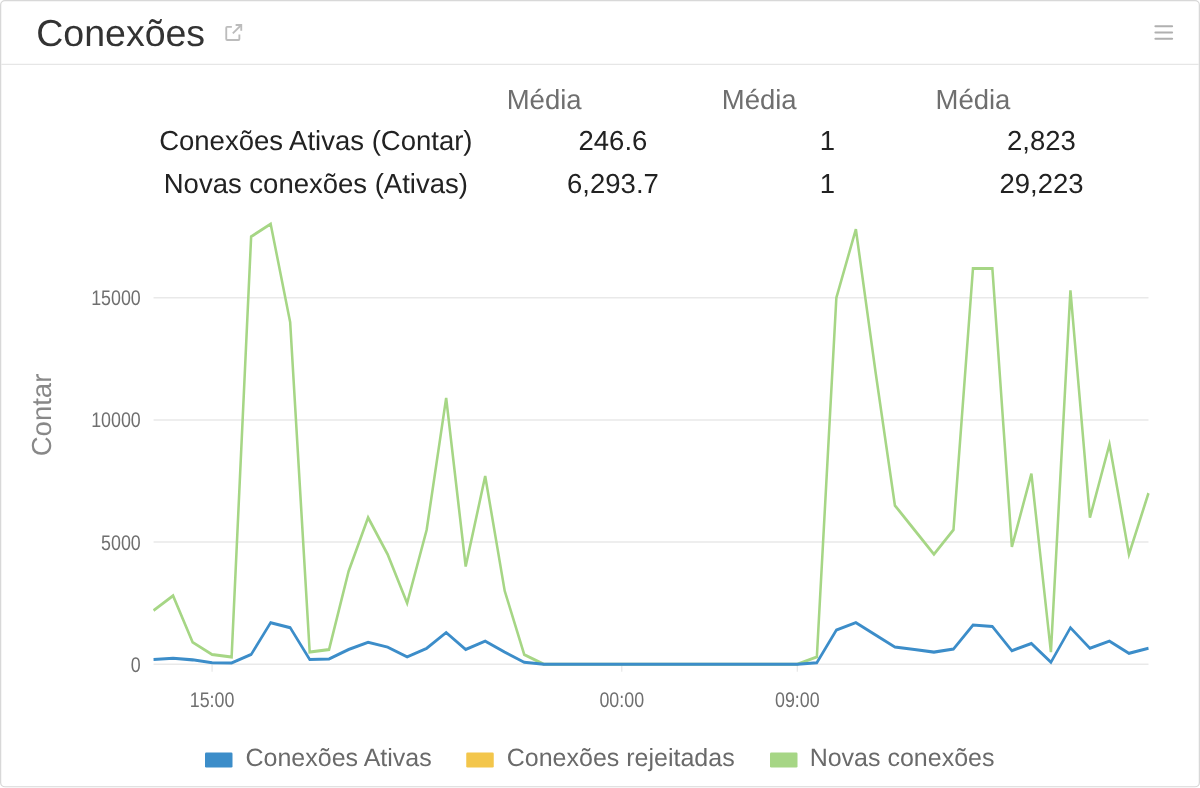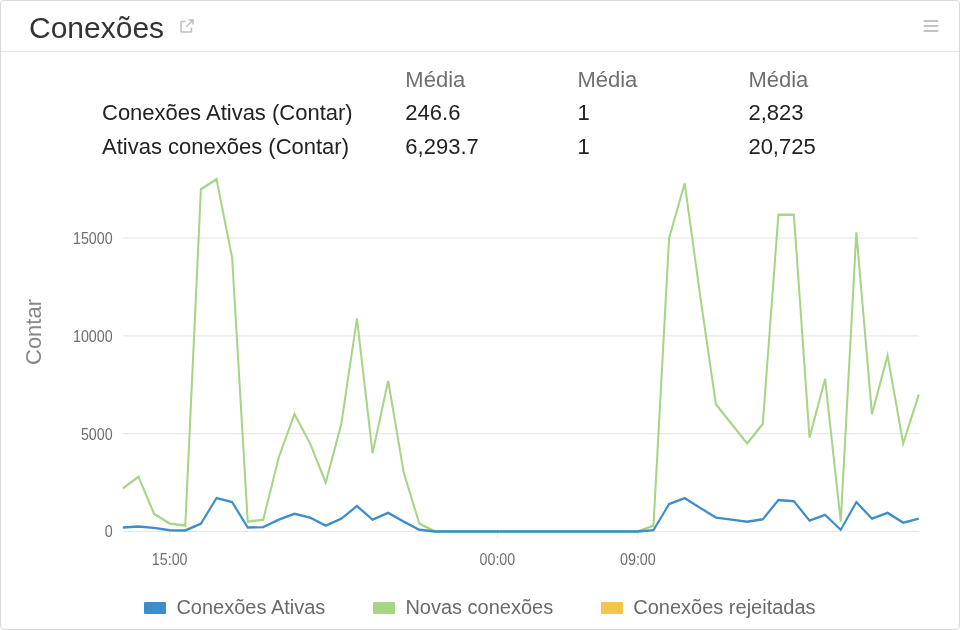--- a/index.html
+++ b/index.html
@@ -52,39 +52,40 @@
     vertical-align: top;
   }
   .stats th {
     color: #6f6f6f;
     font-size: 22px;
     padding-bottom: 0px;
   }
   .stats td {
     font-size: 22px;
     color: #222;
+    text-align: center;
   }
   .stats .rowname {
     width: 320px;
     font-size: 22px;
   }
   .stats .num {
     width: 180px;
     margin-left: 17px;
   }
 
   .chart-zone {
     flex: 1;
     position: relative;
     margin: 0 30px 10px 30px;
   }
   .chart-legend {
     display: flex;
     justify-content: center;
-    gap: 48px;
+    gap: 28px;
     padding: 6px 0 10px 0;
     font-size: 20px;
     color: #6a6a6a;
   }
   .legend-item {
     display: flex; align-items: center; gap: 10px;
   }
   .swatch {
     width: 22px; height: 12px; border-radius: 1px;
   }
@@ -141,24 +142,24 @@
         <th class="num">Média</th>
         <th class="num">Média</th>
       </tr>
       <tr>
         <td class="rowname">Conexões Ativas (Contar)</td>
         <td class="num">246.6</td>
         <td class="num">1</td>
         <td class="num">2,823</td>
       </tr>
       <tr>
-        <td class="rowname">Ativas conexões (Contar)</td>
+        <td class="rowname">Novas conexões (Ativas)</td>
         <td class="num">6,293.7</td>
         <td class="num">1</td>
-        <td class="num">20,725</td>
+        <td class="num">29,223</td>
       </tr>
     </tbody>
       </table>
   </div>
 
   <div class="chart-zone">
     <div class="ylabel">Contar</div>
     <svg class="chart" id="chart-svg" viewBox="0 0 880 340" preserveAspectRatio="none">
         <line x1="90" x2="870" y1="300" y2="300" class="gridline"></line>
         <text x="80" y="305" text-anchor="end" class="axis-text">0</text>
@@ -178,22 +179,22 @@
         <path d="M90.0,296.8 L105.3,296.0 L120.6,297.1 L135.9,299.0 L151.2,299.2 L166.5,293.6 L181.8,272.6 L197.1,275.9 L212.4,296.8 L227.6,296.5 L242.9,290.3 L258.2,285.5 L273.5,288.7 L288.8,295.2 L304.1,289.5 L319.4,279.1 L334.7,290.3 L350.0,284.7 L365.3,292.0 L380.6,298.7 L395.9,300.0 L411.2,300.0 L426.5,300.0 L441.8,300.0 L457.1,300.0 L472.4,300.0 L487.6,300.0 L502.9,300.0 L518.2,300.0 L533.5,300.0 L548.8,300.0 L564.1,300.0 L579.4,300.0 L594.7,300.0 L610.0,299.0 L625.3,277.5 L640.6,272.6 L655.9,280.7 L671.2,288.7 L686.5,290.3 L701.8,292.0 L717.1,290.0 L732.4,274.2 L747.6,275.1 L762.9,291.1 L778.2,286.3 L793.5,298.7 L808.8,275.9 L824.1,289.5 L839.4,284.7 L854.7,292.8 L870.0,289.5" class="series-blue"></path>
       </svg>
   </div>
 
   <div class="chart-legend">
     <div class="legend-item">
       <span class="swatch sw-blue"></span>
       <span>Conexões Ativas</span>
     </div>
     <div class="legend-item">
+      <span class="swatch sw-yellow"></span>
+      <span>Conexões rejeitadas</span>
+    </div>
+    <div class="legend-item">
       <span class="swatch sw-green"></span>
       <span>Novas conexões</span>
     </div>
-    <div class="legend-item">
-      <span class="swatch sw-yellow"></span>
-      <span>Conexões rejeitadas</span>
-    </div>
   </div>
 
 </div>
 
 </body></html>

